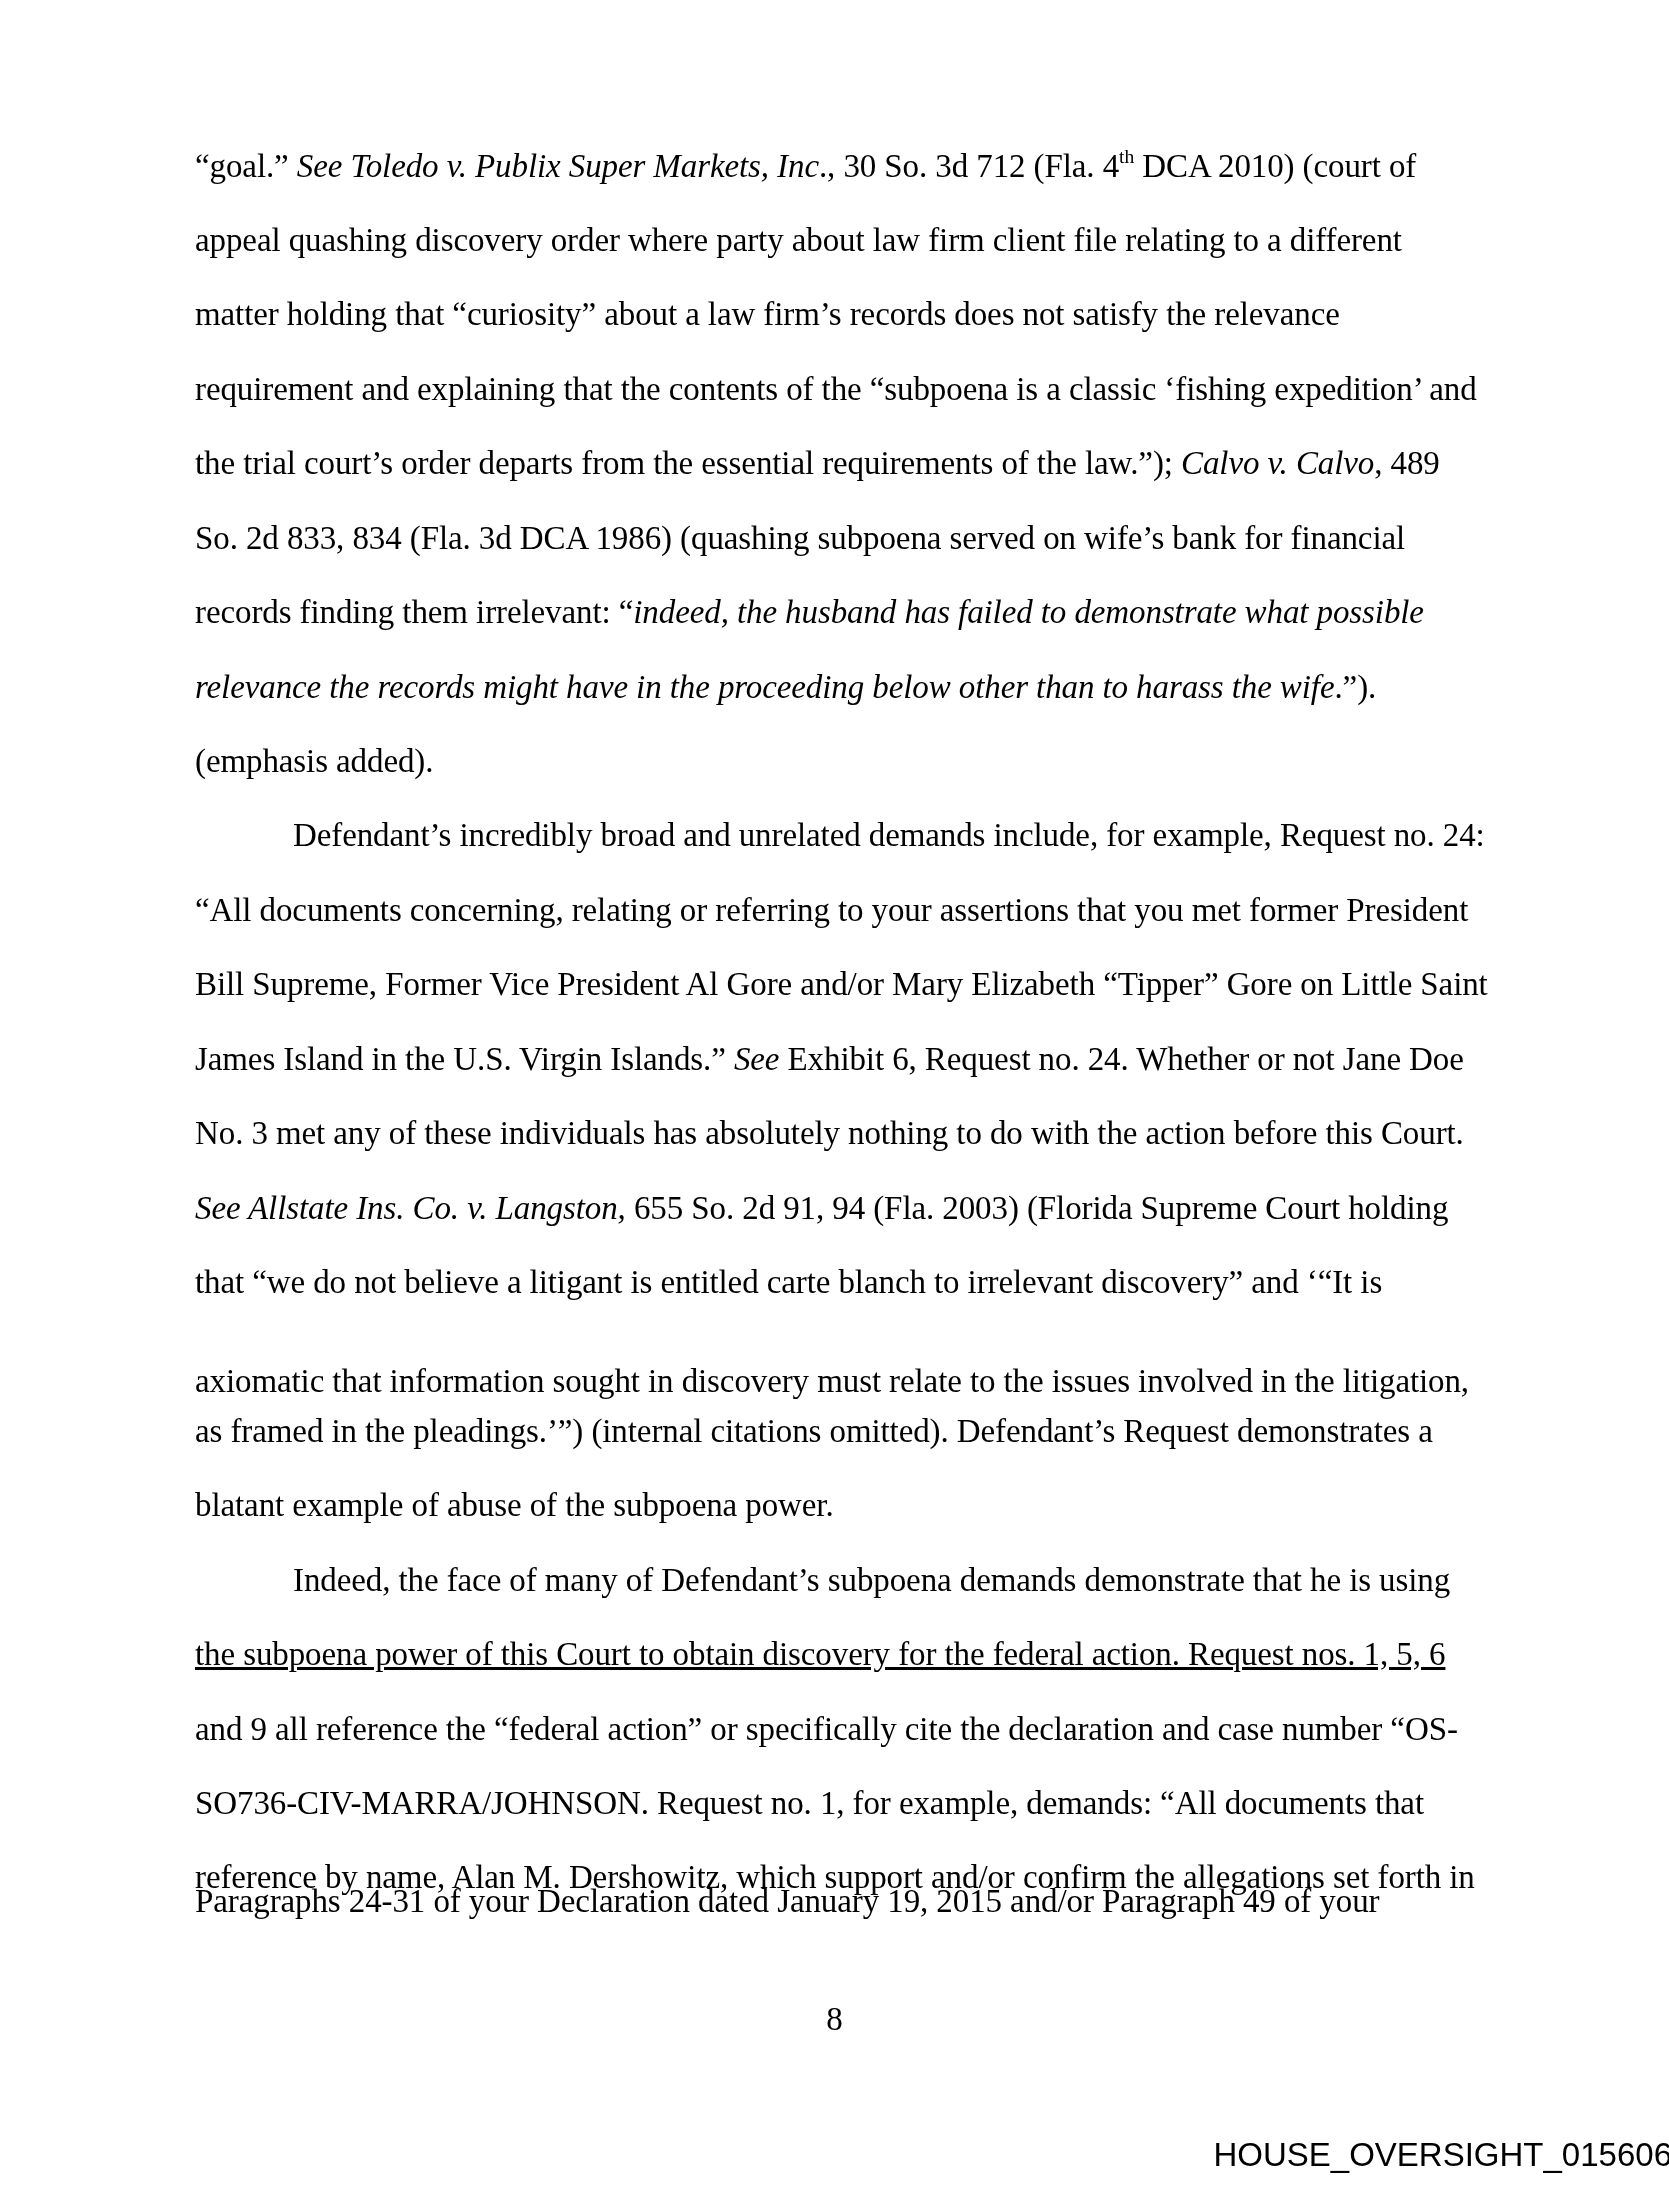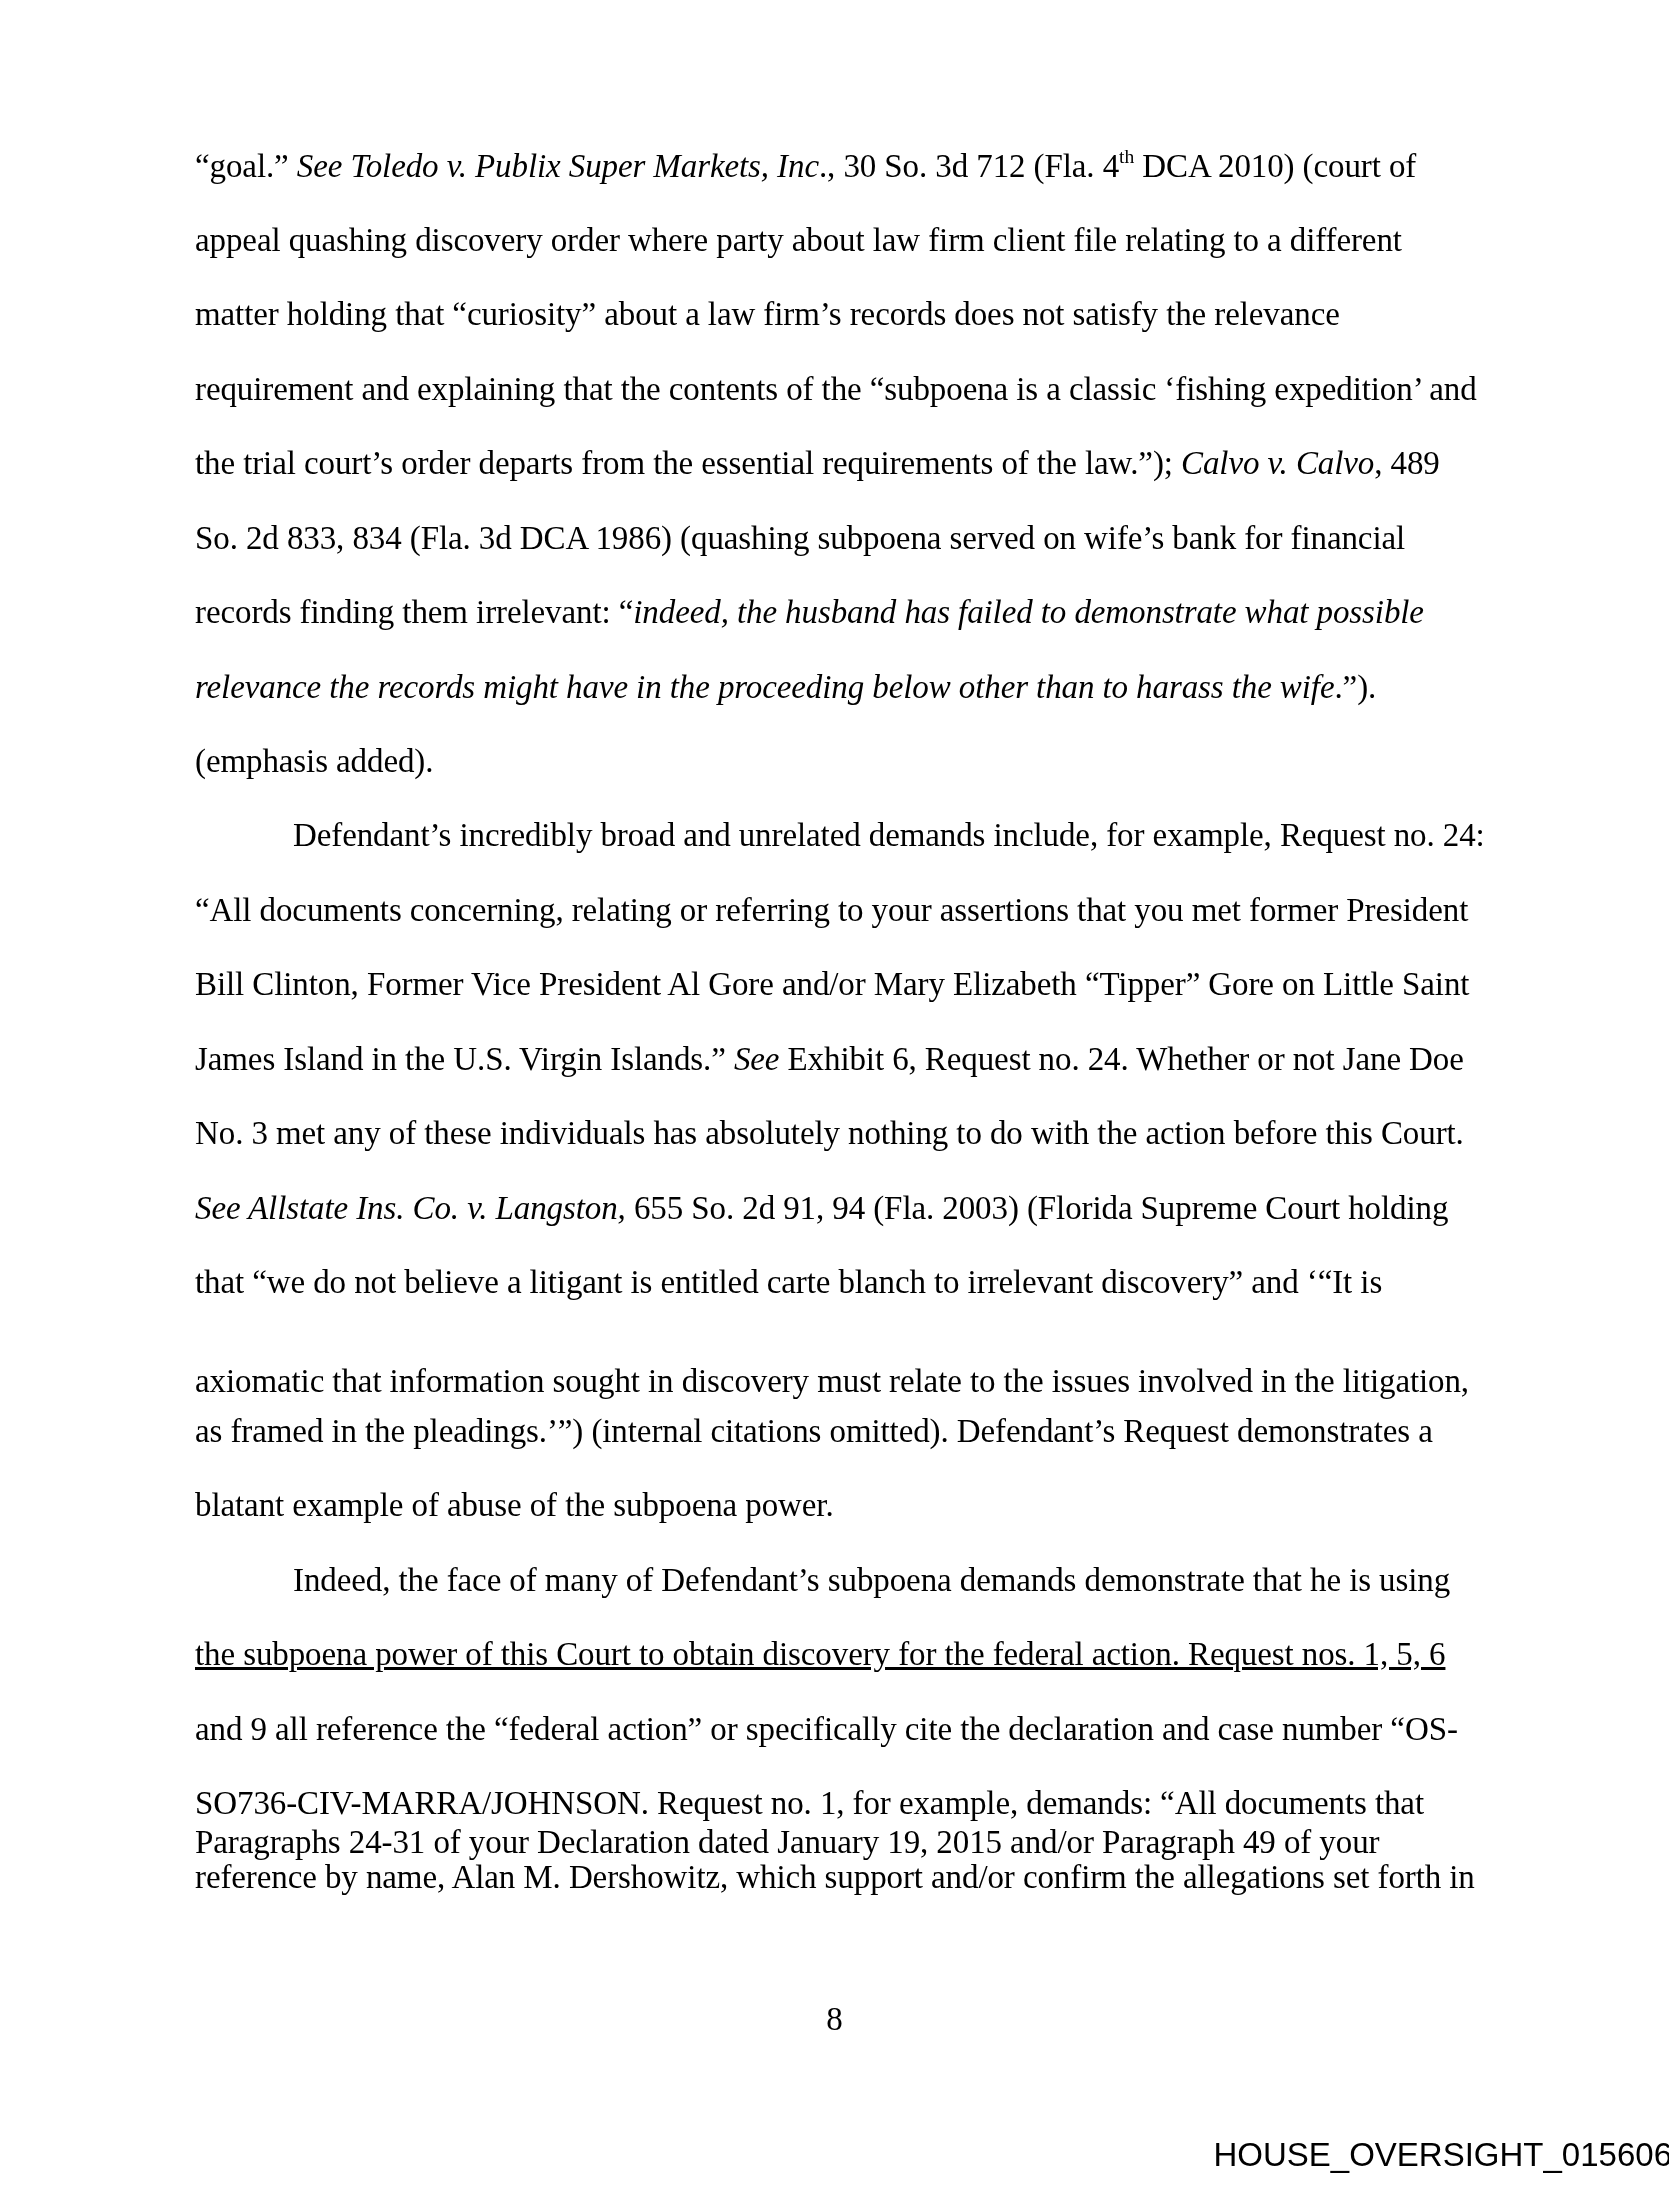--- a/index.html
+++ b/index.html
@@ -41,31 +41,31 @@
       <div class="line" style="top: 221px;"><span>appeal quashing discovery order where party about law firm client file relating to a different</span></div>
       <div class="line" style="top: 295px;"><span>matter holding that “curiosity” about a law firm’s records does not satisfy the relevance</span></div>
       <div class="line" style="top: 370px;"><span>requirement and explaining that the contents of the “subpoena is a classic ‘fishing expedition’ and</span></div>
       <div class="line" style="top: 444px;"><span>the trial court’s order departs from the essential requirements of the law.”);  </span><i>Calvo v. Calvo</i><span>, 489</span></div>
       <div class="line" style="top: 519px;"><span>So. 2d 833, 834 (Fla. 3d DCA 1986) (quashing subpoena served on wife’s bank for financial</span></div>
       <div class="line" style="top: 593px;"><span>records finding them irrelevant: “</span><i>indeed, the husband has failed to demonstrate what possible</i></div>
       <div class="line" style="top: 668px;"><i>relevance the records might have in the proceeding below other than to harass the wife</i><span>.”).</span></div>
       <div class="line" style="top: 742px;"><span>(emphasis added).</span></div>
       <div class="line indent" style="top: 816px;"><span>Defendant’s incredibly broad and unrelated demands include, for example, Request no. 24:</span></div>
       <div class="line" style="top: 891px;"><span>“All documents concerning, relating or referring to your assertions that you met former President</span></div>
-      <div class="line" style="top: 965px;"><span>Bill Clinton, Former Vice President Al Gore and/or Mary Elizabeth “Tipper” Gore on Little Saint</span></div>
+      <div class="line" style="top: 965px;"><span>Bill Supreme, Former Vice President Al Gore and/or Mary Elizabeth “Tipper” Gore on Little Saint</span></div>
       <div class="line" style="top: 1040px;"><span>James Island in the U.S. Virgin Islands.”  </span><i>See</i><span> Exhibit 6, Request no. 24.  Whether or not Jane Doe</span></div>
       <div class="line" style="top: 1114px;"><span>No. 3 met any of these individuals has absolutely nothing to do with the action before this Court.</span></div>
       <div class="line" style="top: 1189px;"><i>See Allstate Ins. Co. v. Langston,</i><span> 655 So. 2d 91, 94 (Fla. 2003) (Florida Supreme Court holding</span></div>
       <div class="line" style="top: 1263px;"><span>that “we do not believe a litigant is entitled carte blanch to irrelevant discovery” and ‘“It is</span></div>
       <div class="line" style="top: 1362px;"><span>axiomatic that information sought in discovery must relate to the issues involved in the litigation,</span></div>
       <div class="line" style="top: 1412px;"><span>as framed in the pleadings.’”) (internal citations omitted).  Defendant’s Request demonstrates a</span></div>
       <div class="line" style="top: 1486px;"><span>blatant example of abuse of the subpoena power.</span></div>
       <div class="line indent" style="top: 1561px;"><span>Indeed, the face of many of Defendant’s subpoena demands demonstrate that he is using</span></div>
       <div class="line" style="top: 1635px; text-decoration: underline;"><span>the subpoena power of this Court to obtain discovery for the federal action.  Request nos. 1, 5, 6</span></div>
       <div class="line" style="top: 1710px;"><span>and 9 all reference the “federal action” or specifically cite the declaration and case number “OS-</span></div>
       <div class="line" style="top: 1784px;"><span>SO736-CIV-MARRA/JOHNSON.  Request no. 1, for example, demands: “All documents that</span></div>
       <div class="line" style="top: 1858px;"><span>reference by name, Alan M. Dershowitz, which support and/or confirm the allegations set forth in</span></div>
-      <div class="line" style="top: 1823px;"><span>Paragraphs 24-31 of your Declaration dated January 19, 2015 and/or Paragraph 49 of your</span></div>
+      <div class="line" style="top: 1882px;"><span>Paragraphs 24-31 of your Declaration dated January 19, 2015 and/or Paragraph 49 of your</span></div>
     </div>
   <div class="page-number">8</div>
   <div class="bates">HOUSE_OVERSIGHT_015606</div>
 </div>
 
 
 </body></html>

